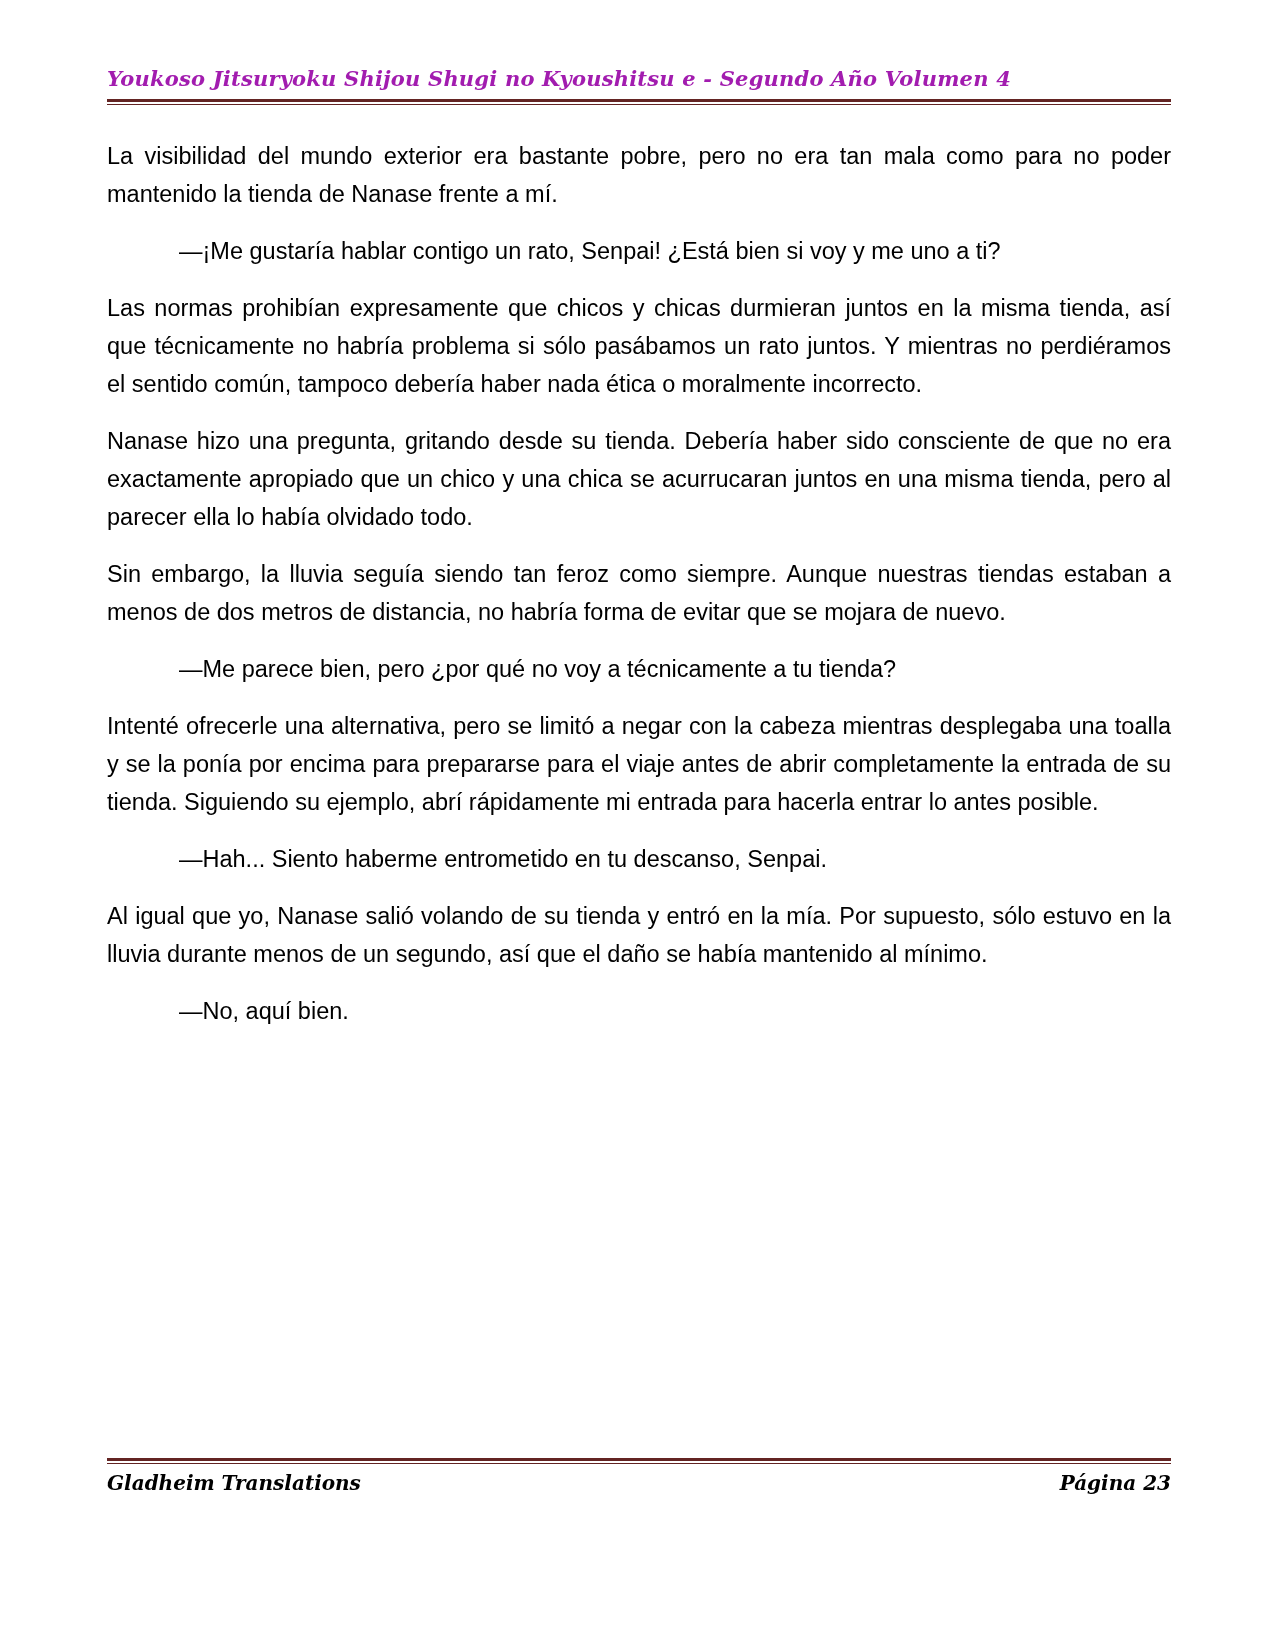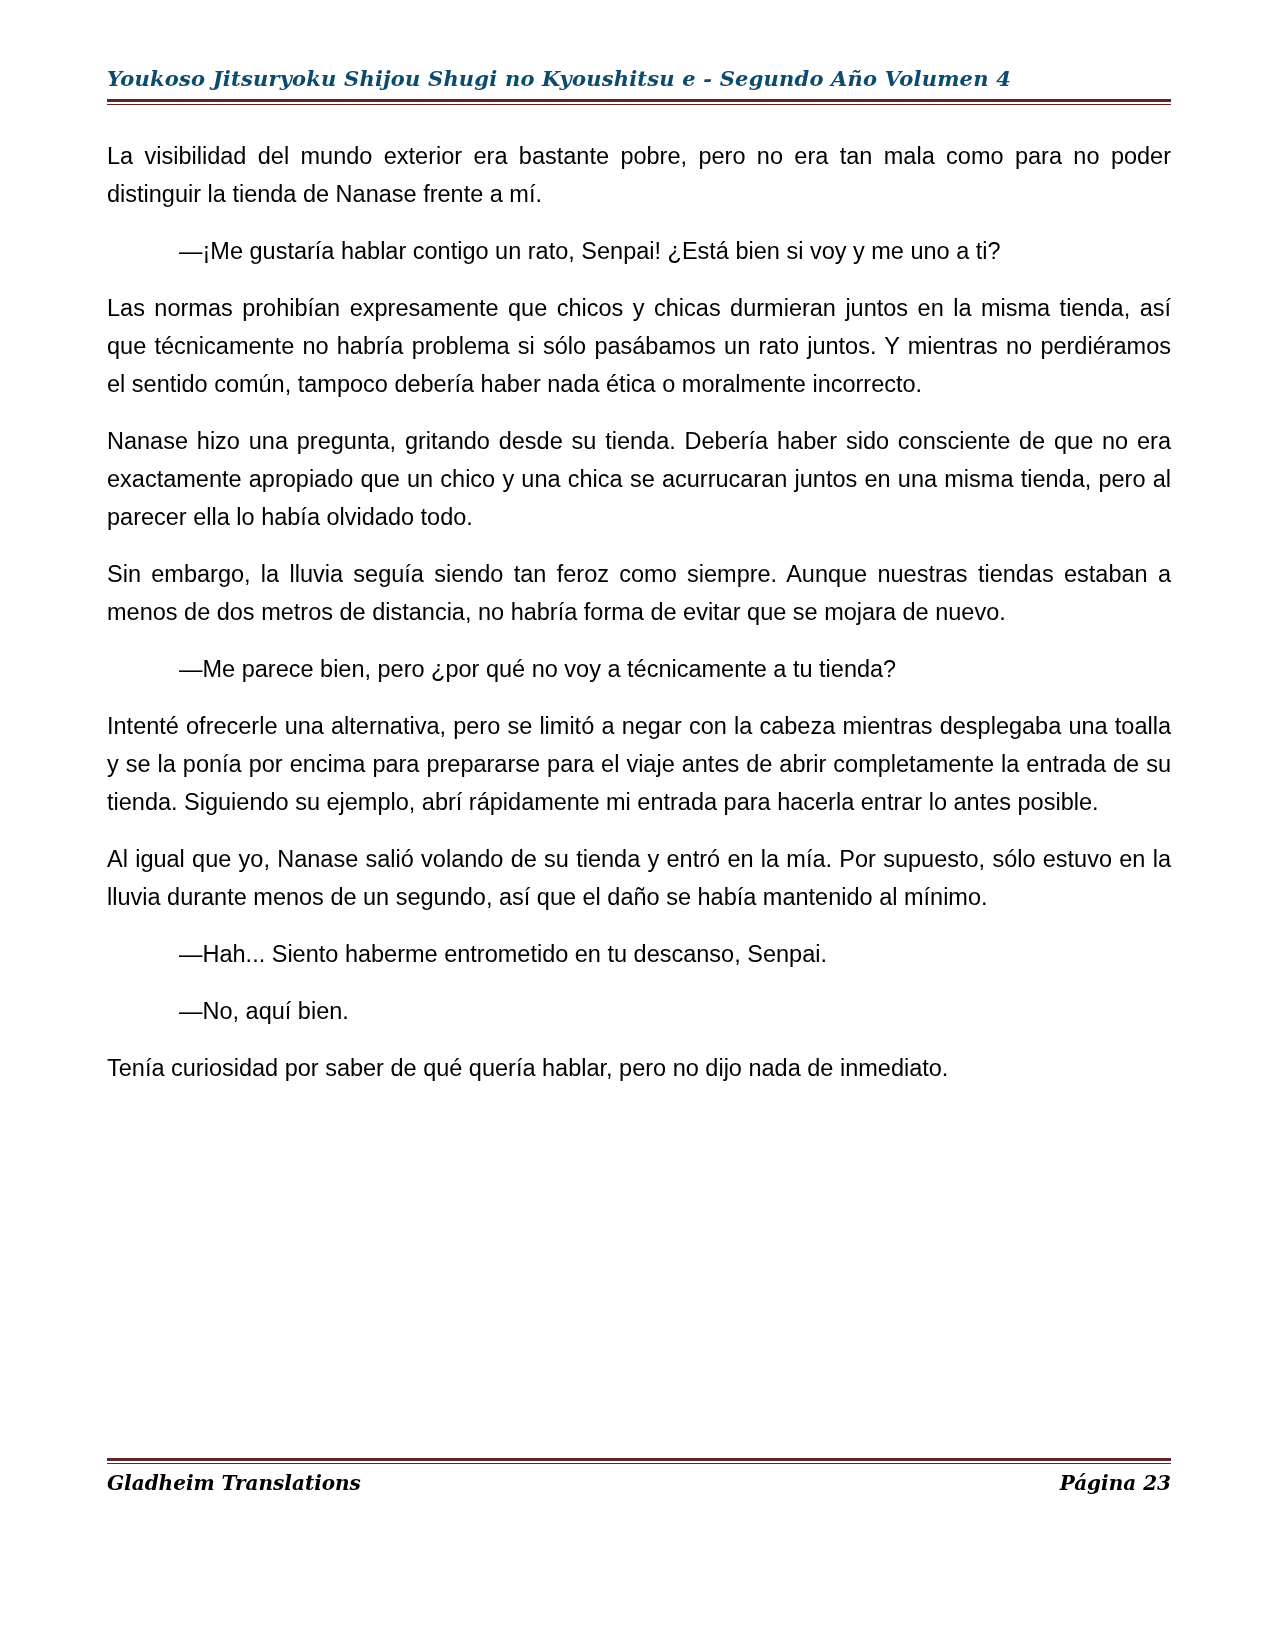--- a/index.html
+++ b/index.html
@@ -21,21 +21,21 @@
     top: 66px;
     left: 107px;
     right: 104px;
   }
   .header-title {
     font-family: "DejaVu Serif", serif;
     font-style: italic;
     font-weight: bold;
     font-size: 21px;
     letter-spacing: 0.2px;
-    color: #0c4a6e;
+    color: #a21caf;
     padding-bottom: 8px;
   }
   .rule .rule-thick {
     height: 3px;
     background: var(--rule-color, #632423);
   }
   .rule .rule-gap {
     height: 2px;
     background: transparent;
   }
@@ -85,31 +85,30 @@
   <div class="header">
     <div class="header-title">Youkoso Jitsuryoku Shijou Shugi no Kyoushitsu e - Segundo Año Volumen 4</div>
     <div class="rule">
       <div class="rule-thick"></div>
       <div class="rule-gap"></div>
       <div class="rule-thin"></div>
     </div>
   </div>
 
   <div class="doc-body" id="doc-body">
-      <p class="para">La visibilidad del mundo exterior era bastante pobre, pero no era tan mala como para no poder distinguir la tienda de Nanase frente a mí.</p>
+      <p class="para">La visibilidad del mundo exterior era bastante pobre, pero no era tan mala como para no poder mantenido la tienda de Nanase frente a mí.</p>
       <p class="para dialogue">—¡Me gustaría hablar contigo un rato, Senpai! ¿Está bien si voy y me uno a ti?</p>
       <p class="para">Las normas prohibían expresamente que chicos y chicas durmieran juntos en la misma tienda, así que técnicamente no habría problema si sólo pasábamos un rato juntos. Y mientras no perdiéramos el sentido común, tampoco debería haber nada ética o moralmente incorrecto.</p>
       <p class="para">Nanase hizo una pregunta, gritando desde su tienda. Debería haber sido consciente de que no era exactamente apropiado que un chico y una chica se acurrucaran juntos en una misma tienda, pero al parecer ella lo había olvidado todo.</p>
       <p class="para">Sin embargo, la lluvia seguía siendo tan feroz como siempre. Aunque nuestras tiendas estaban a menos de dos metros de distancia, no habría forma de evitar que se mojara de nuevo.</p>
       <p class="para dialogue">—Me parece bien, pero ¿por qué no voy a técnicamente a tu tienda?</p>
       <p class="para">Intenté ofrecerle una alternativa, pero se limitó a negar con la cabeza mientras desplegaba una toalla y se la ponía por encima para prepararse para el viaje antes de abrir completamente la entrada de su tienda. Siguiendo su ejemplo, abrí rápidamente mi entrada para hacerla entrar lo antes posible.</p>
+      <p class="para dialogue">—Hah... Siento haberme entrometido en tu descanso, Senpai.</p>
       <p class="para">Al igual que yo, Nanase salió volando de su tienda y entró en la mía. Por supuesto, sólo estuvo en la lluvia durante menos de un segundo, así que el daño se había mantenido al mínimo.</p>
-      <p class="para dialogue">—Hah... Siento haberme entrometido en tu descanso, Senpai.</p>
       <p class="para dialogue">—No, aquí bien.</p>
-      <p class="para">Tenía curiosidad por saber de qué quería hablar, pero no dijo nada de inmediato.</p>
     </div>
 
   <div class="footer">
     <div class="rule">
       <div class="rule-thick"></div>
       <div class="rule-gap"></div>
       <div class="rule-thin"></div>
     </div>
     <div class="footer-row">
       <span>Gladheim Translations</span>

